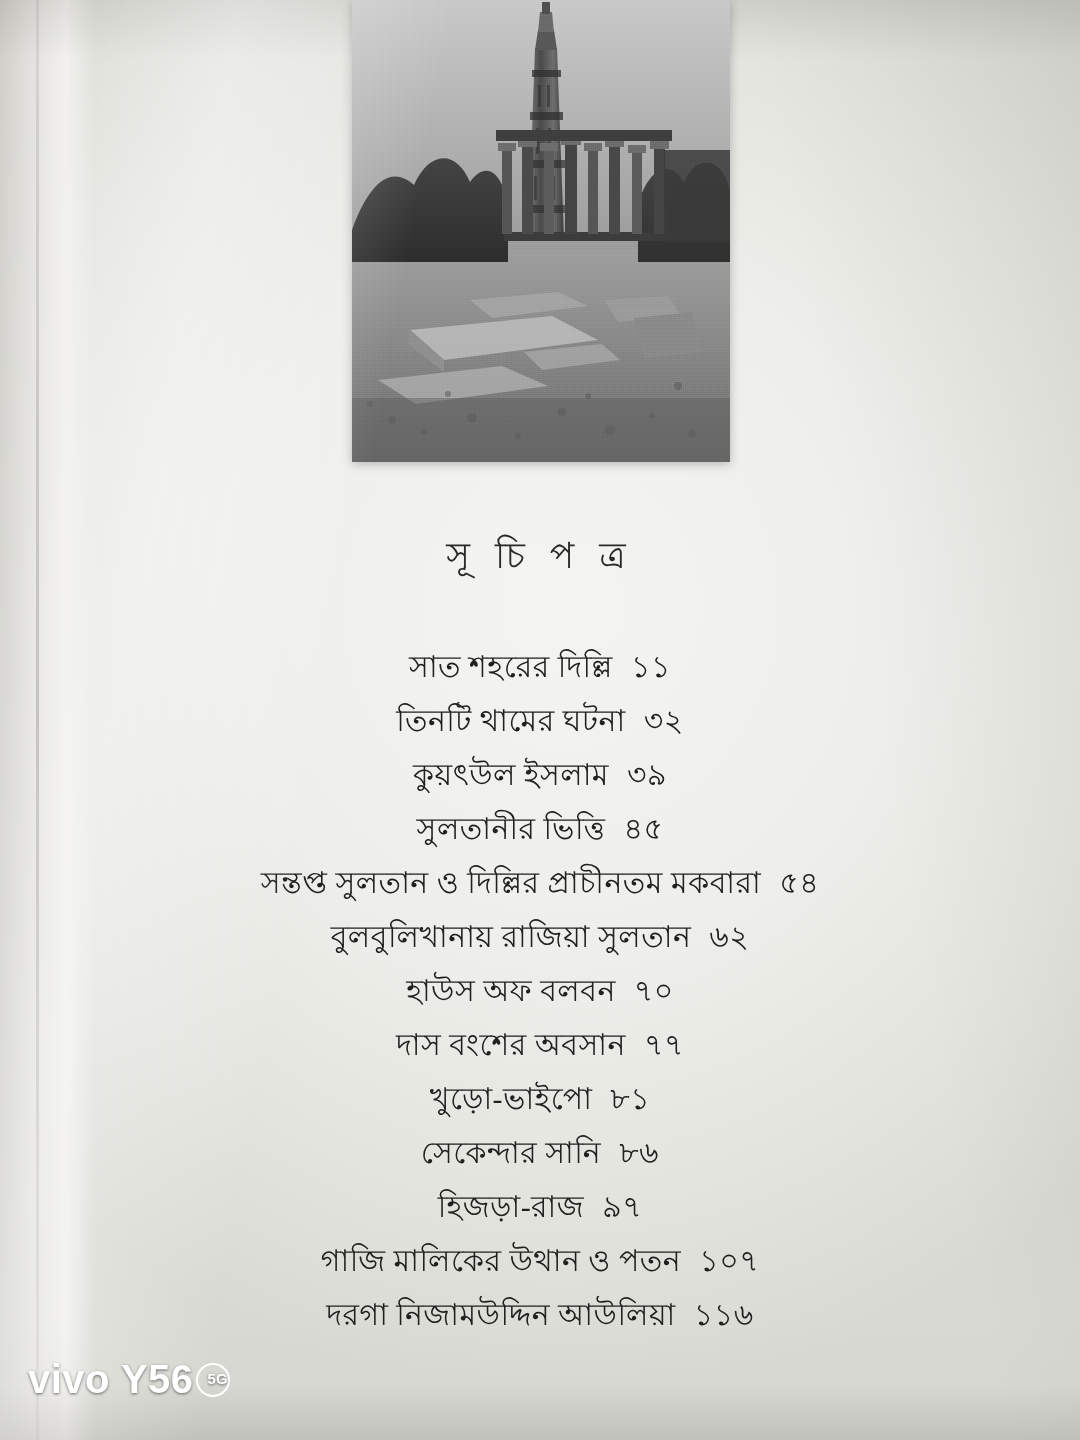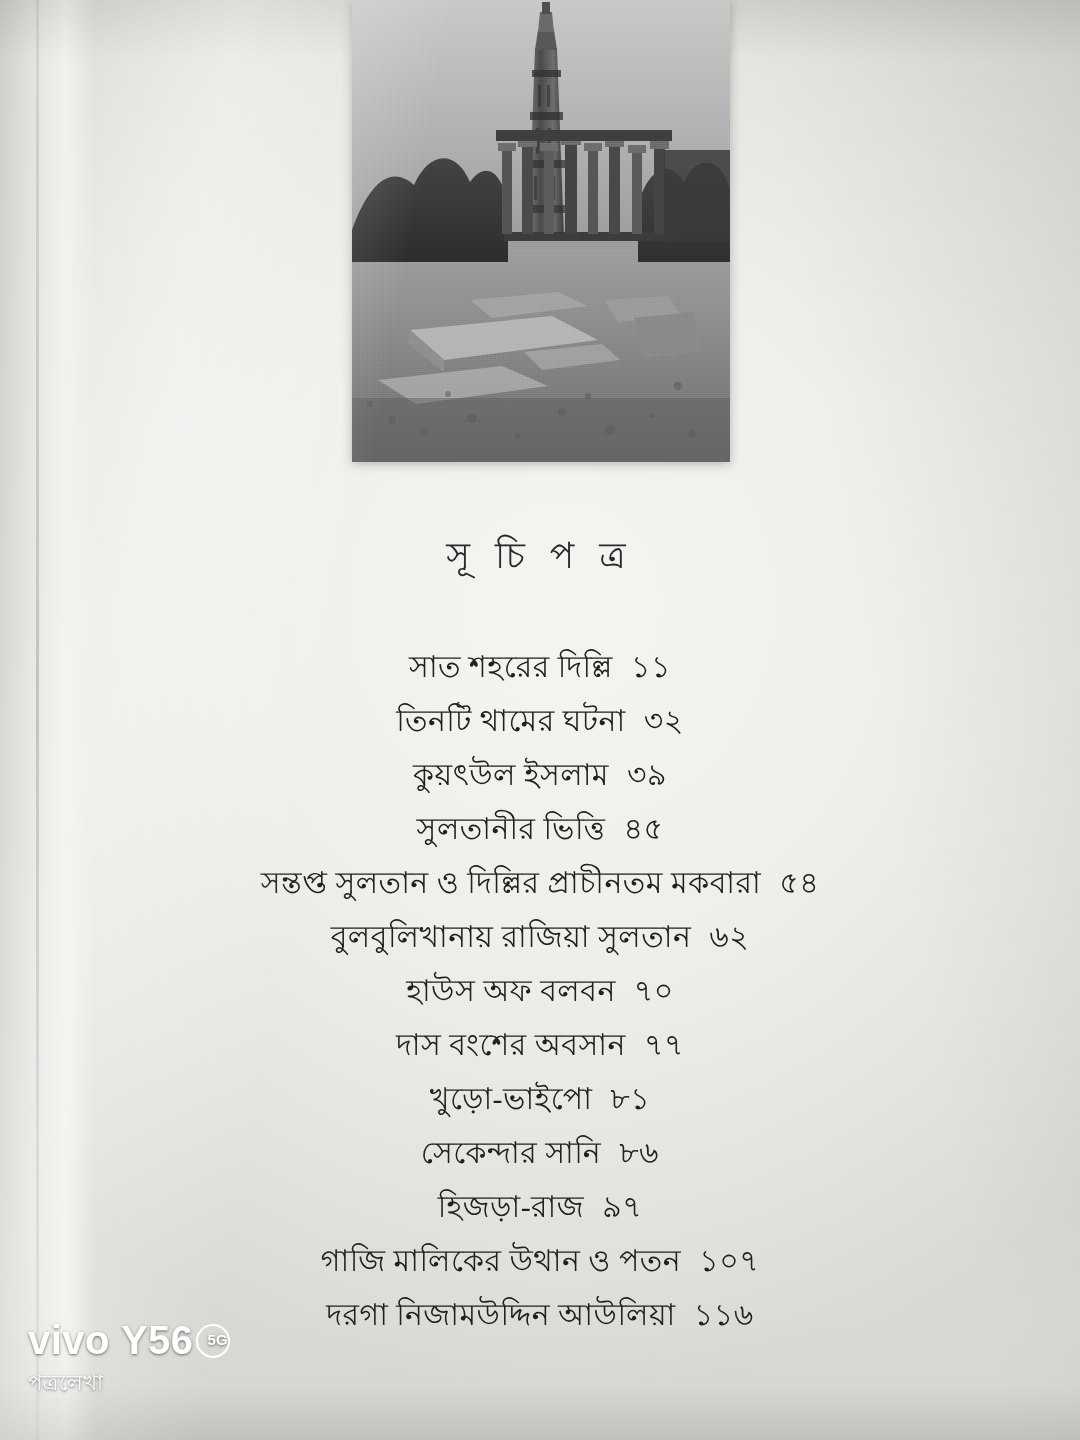--- a/index.html
+++ b/index.html
@@ -338,15 +338,14 @@
   </div>
 
   <div class="fold-bottom"></div>
   <div class="paper-sheen"></div>
 
   <div class="watermark">
     <div class="wm-main">
       <span>vivo Y56</span>
       <span class="wm-5g">5G</span>
     </div>
-    <div class="wm-sub">পত্রলেখা</div>
   </div>
 </div>
 
 </body></html>

